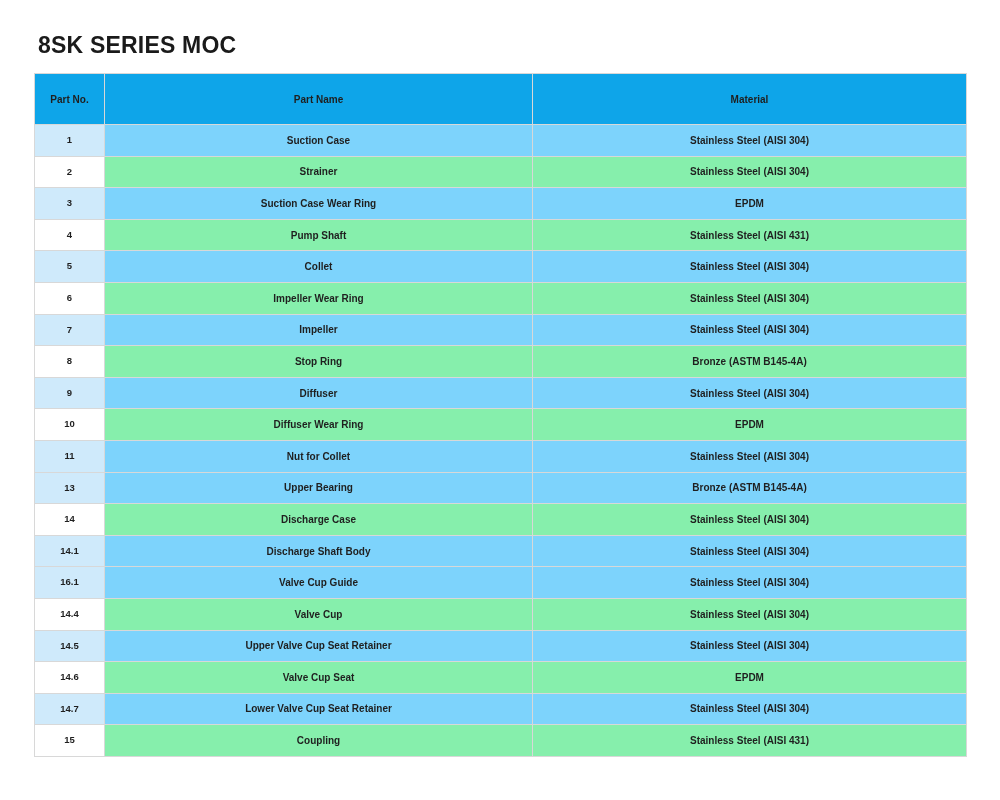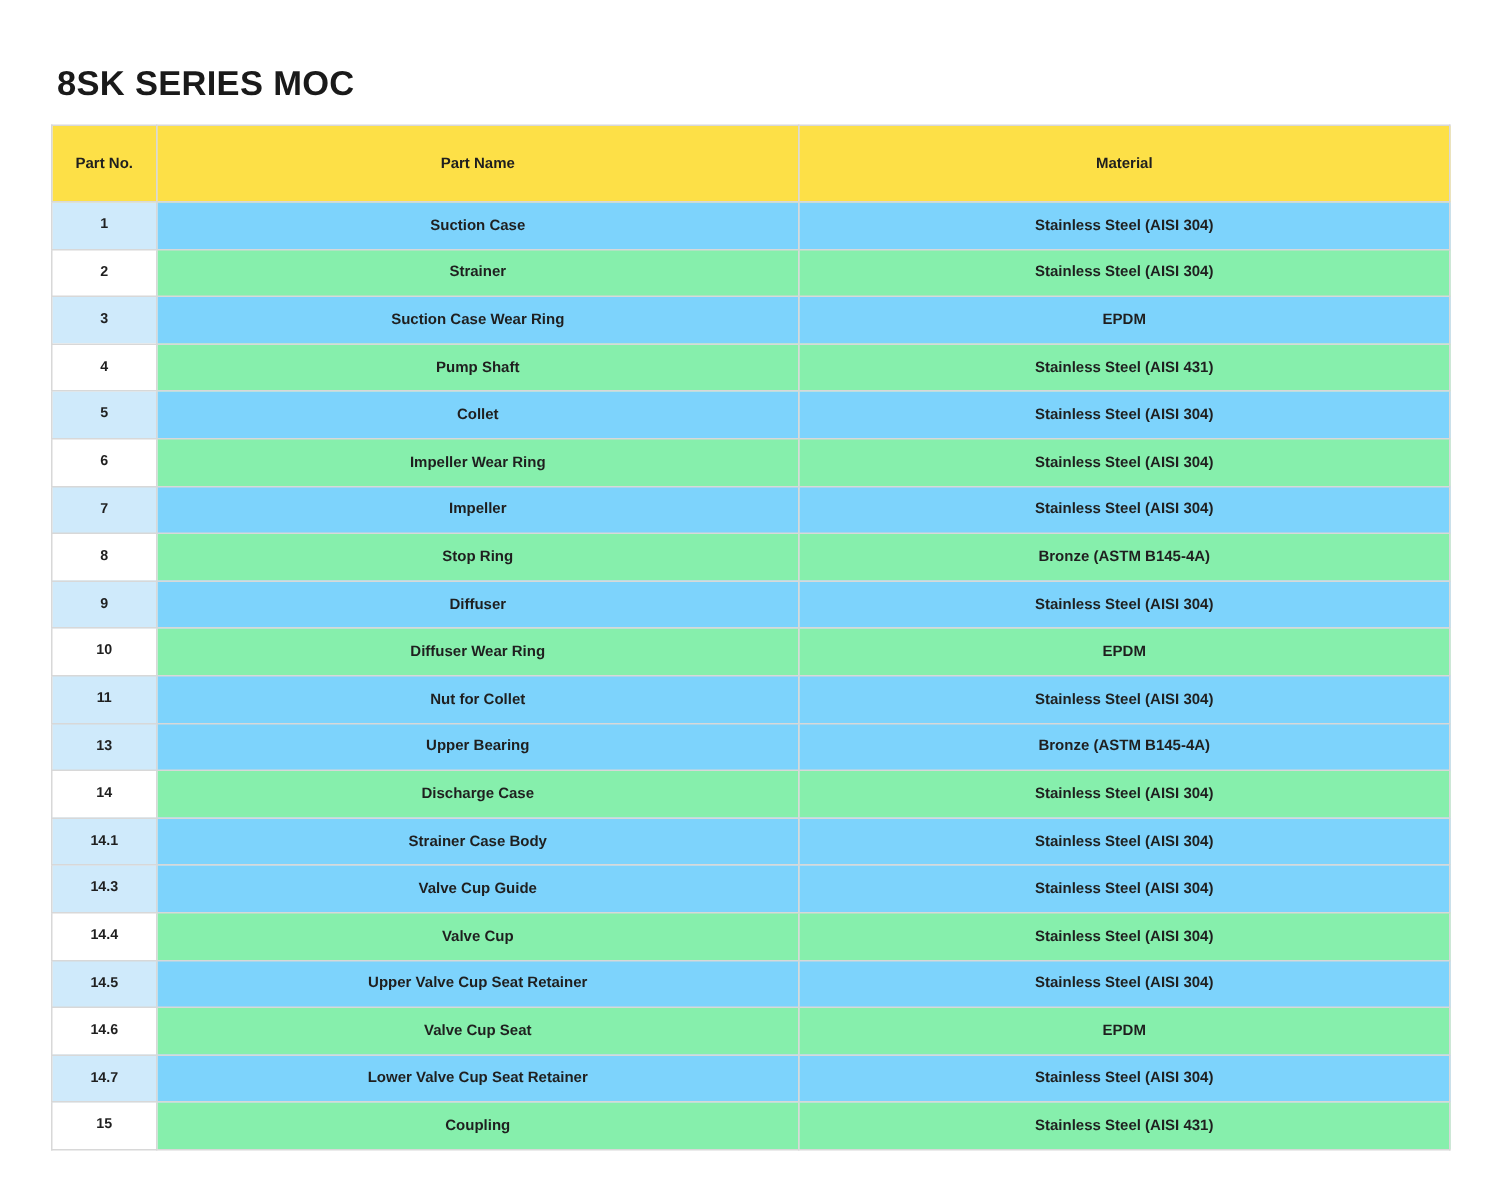--- a/index.html
+++ b/index.html
@@ -11,21 +11,21 @@
     overflow: hidden;
   }
   body {
     font-family: "Liberation Sans", sans-serif;
     color: #222222;
   }
   .page {
     width: 1000px;
     height: 800px;
     box-sizing: border-box;
-    padding: 42px 34px 0 34px;
+    padding: 32px 34px 0 34px;
     background: #ffffff;
     position: relative;
   }
   .page-title {
     font-size: 23px;
     font-weight: bold;
     letter-spacing: 0.2px;
     color: #1a1a1a;
     margin: 0 0 14px 4px;
   }
@@ -35,21 +35,21 @@
     table-layout: fixed;
     font-size: 10px;
   }
   table.moc th, table.moc td {
     border: 1px solid #d8d8d8;
     text-align: center;
     font-weight: bold;
     color: #1f1f1f;
   }
   thead th {
-    background: #fde047;
+    background: #0ea5e9;
     color: #14202a;
     font-size: 10px;
     height: 42px;
     padding: 4px 6px;
     border-color: #cfcfcf;
   }
   col.c-no    { width: 70px; }
   col.c-name  { width: 428px; }
   col.c-mat   { width: 434px; }
   tbody td {
@@ -152,25 +152,25 @@
           <td>Upper Bearing</td>
           <td>Bronze (ASTM B145-4A)</td>
         </tr>
         <tr class="even">
           <td class="num">14</td>
           <td>Discharge Case</td>
           <td>Stainless Steel (AISI 304)</td>
         </tr>
         <tr class="odd">
           <td class="num">14.1</td>
-          <td>Strainer Case Body</td>
-          <td>Stainless Steel (AISI 304)</td>
-        </tr>
-        <tr class="odd">
-          <td class="num">14.3</td>
+          <td>Discharge Shaft Body</td>
+          <td>Stainless Steel (AISI 304)</td>
+        </tr>
+        <tr class="odd">
+          <td class="num">16.1</td>
           <td>Valve Cup Guide</td>
           <td>Stainless Steel (AISI 304)</td>
         </tr>
         <tr class="even">
           <td class="num">14.4</td>
           <td>Valve Cup</td>
           <td>Stainless Steel (AISI 304)</td>
         </tr>
         <tr class="odd">
           <td class="num">14.5</td>

